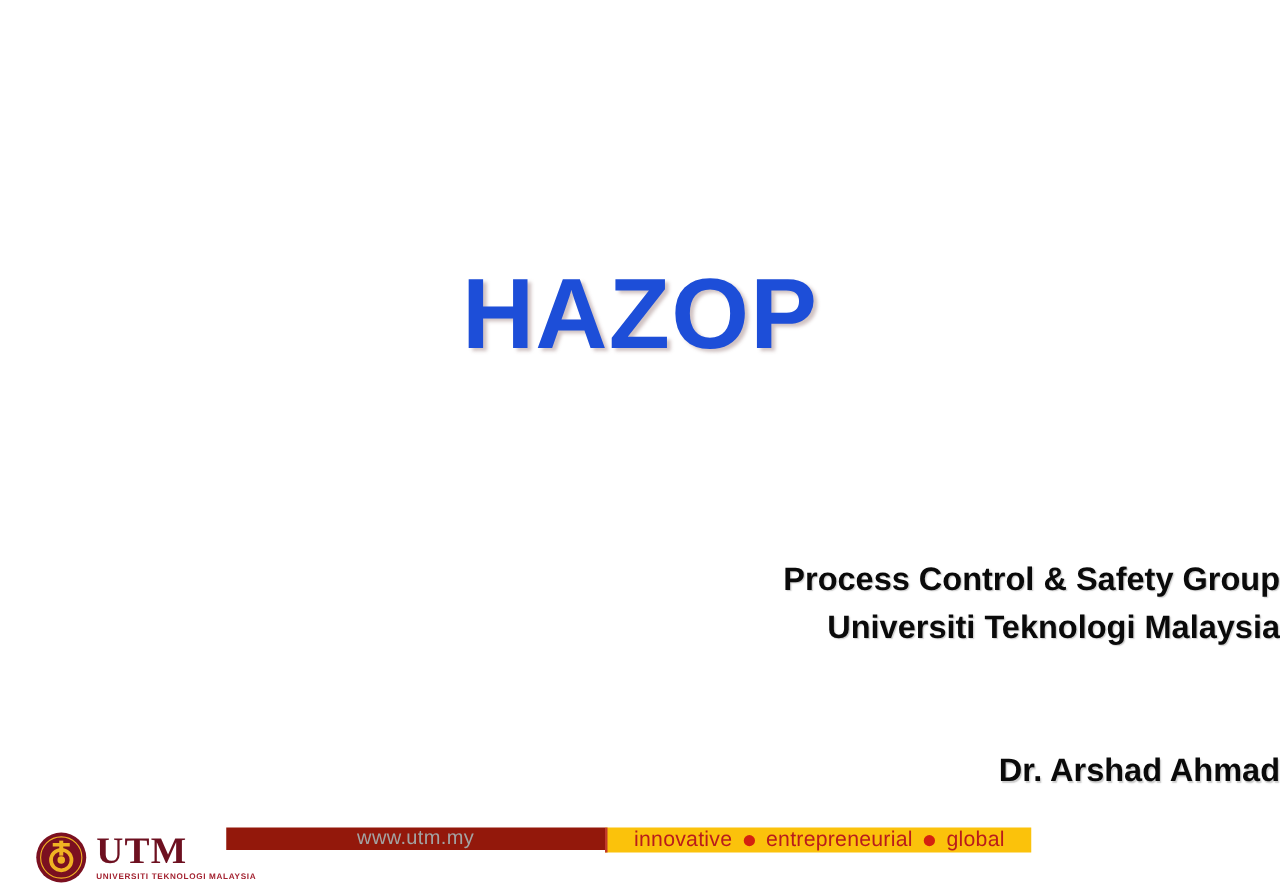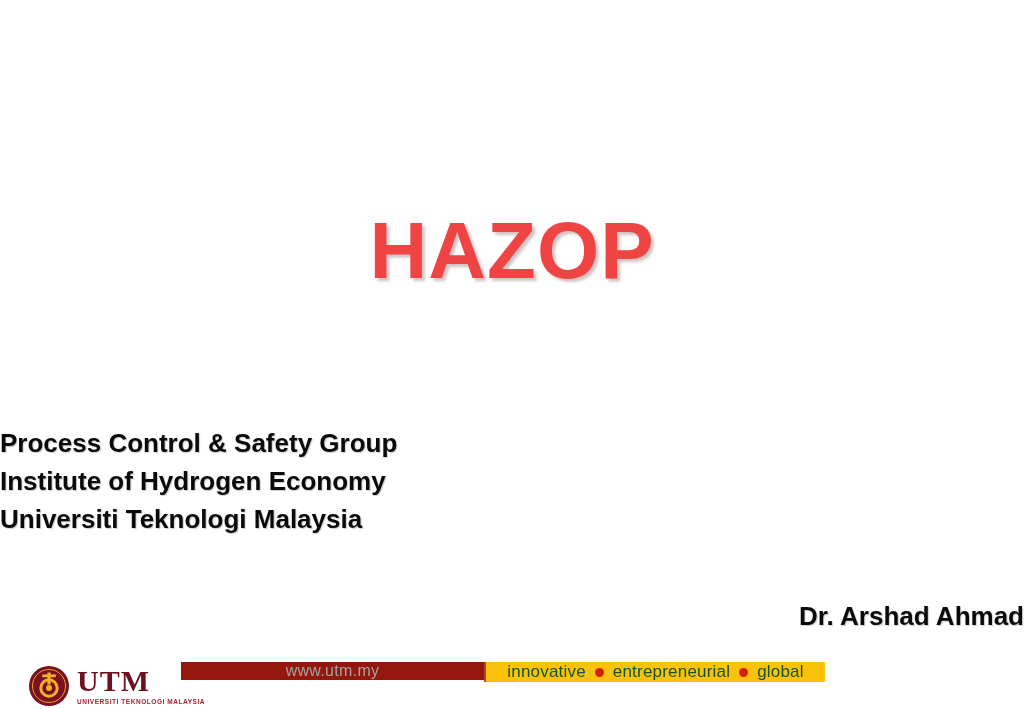--- a/index.html
+++ b/index.html
@@ -43,31 +43,31 @@
 
   .hazop-title {
     position: absolute;
     left: 0;
     top: 207px;
     width: 1024px;
     text-align: center;
     font-size: 80px;
     font-weight: bold;
     line-height: 88px;
-    color: #ef4444;
+    color: #1d4ed8;
     letter-spacing: 1px;
     text-shadow: 3px 3px 3px rgba(150,120,120,0.45);
   }
 
   .affiliation-block {
     position: absolute;
     left: 0;
-    top: 424px;
-    width: 1024px;
-    text-align: left;
+    top: 444px;
+    width: 1024px;
+    text-align: right;
   }
   .affiliation-line {
     font-size: 26px;
     font-weight: bold;
     line-height: 38px;
     color: #0a0a0a;
     text-shadow: 1px 1px 1px rgba(140,140,140,0.45);
   }
 
   .author-block {
@@ -158,21 +158,21 @@
     flex: 1 1 auto;
     background: #FBC20B;
     display: flex;
     align-items: center;
     justify-content: center;
     border-left: 2px solid #C0392B;
   }
   .tagline-inner {
     display: flex;
     align-items: center;
-    color: #14532d;
+    color: #b91c1c;
     font-size: 17px;
     letter-spacing: 0.2px;
   }
   .tagline-word { white-space: nowrap; }
   .tagline-dot {
     width: 9px;
     height: 9px;
     border-radius: 50%;
     background: #D4210F;
     margin: 0 9px;
@@ -184,21 +184,20 @@
 
 <div class="slide">
 
   <div class="content">
 
 
     <div class="hazop-title">HAZOP</div>
 
     <div class="affiliation-block">
       <div class="affiliation-line">Process Control &amp; Safety Group</div>
-      <div class="affiliation-line">Institute of Hydrogen Economy</div>
       <div class="affiliation-line">Universiti Teknologi Malaysia</div>
     </div>
 
     <div class="author-block">
       <div class="author-line">Dr. Arshad Ahmad</div>
     </div>
 
   </div>
 
   <div class="footer">

